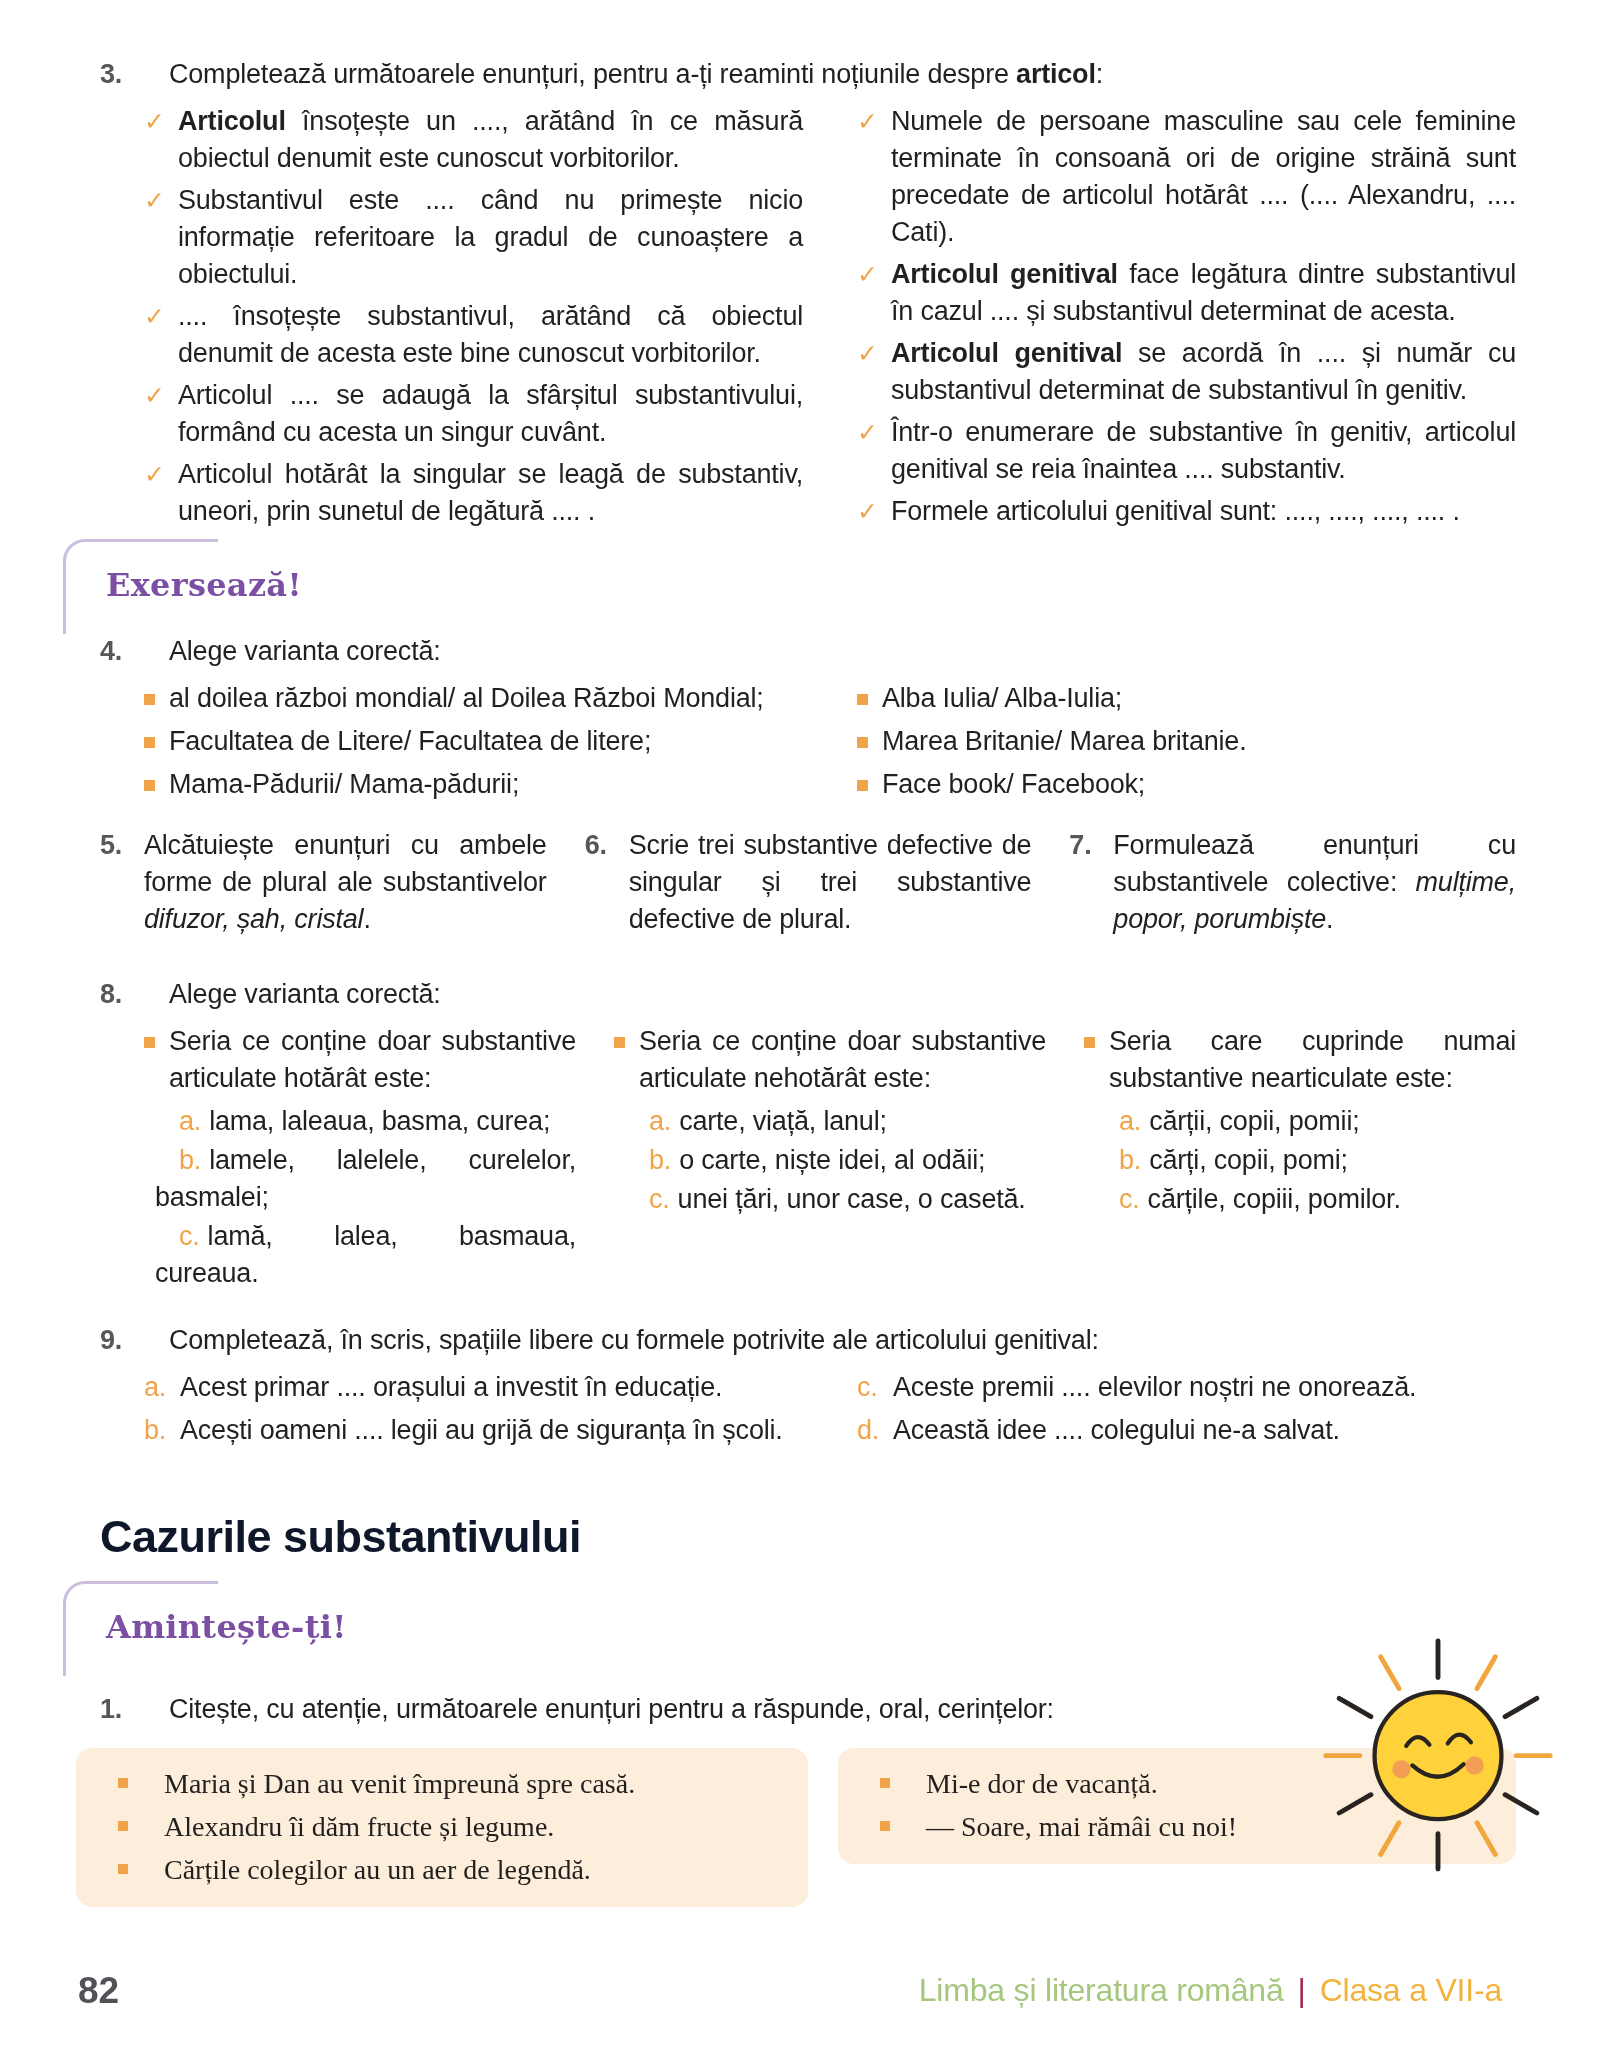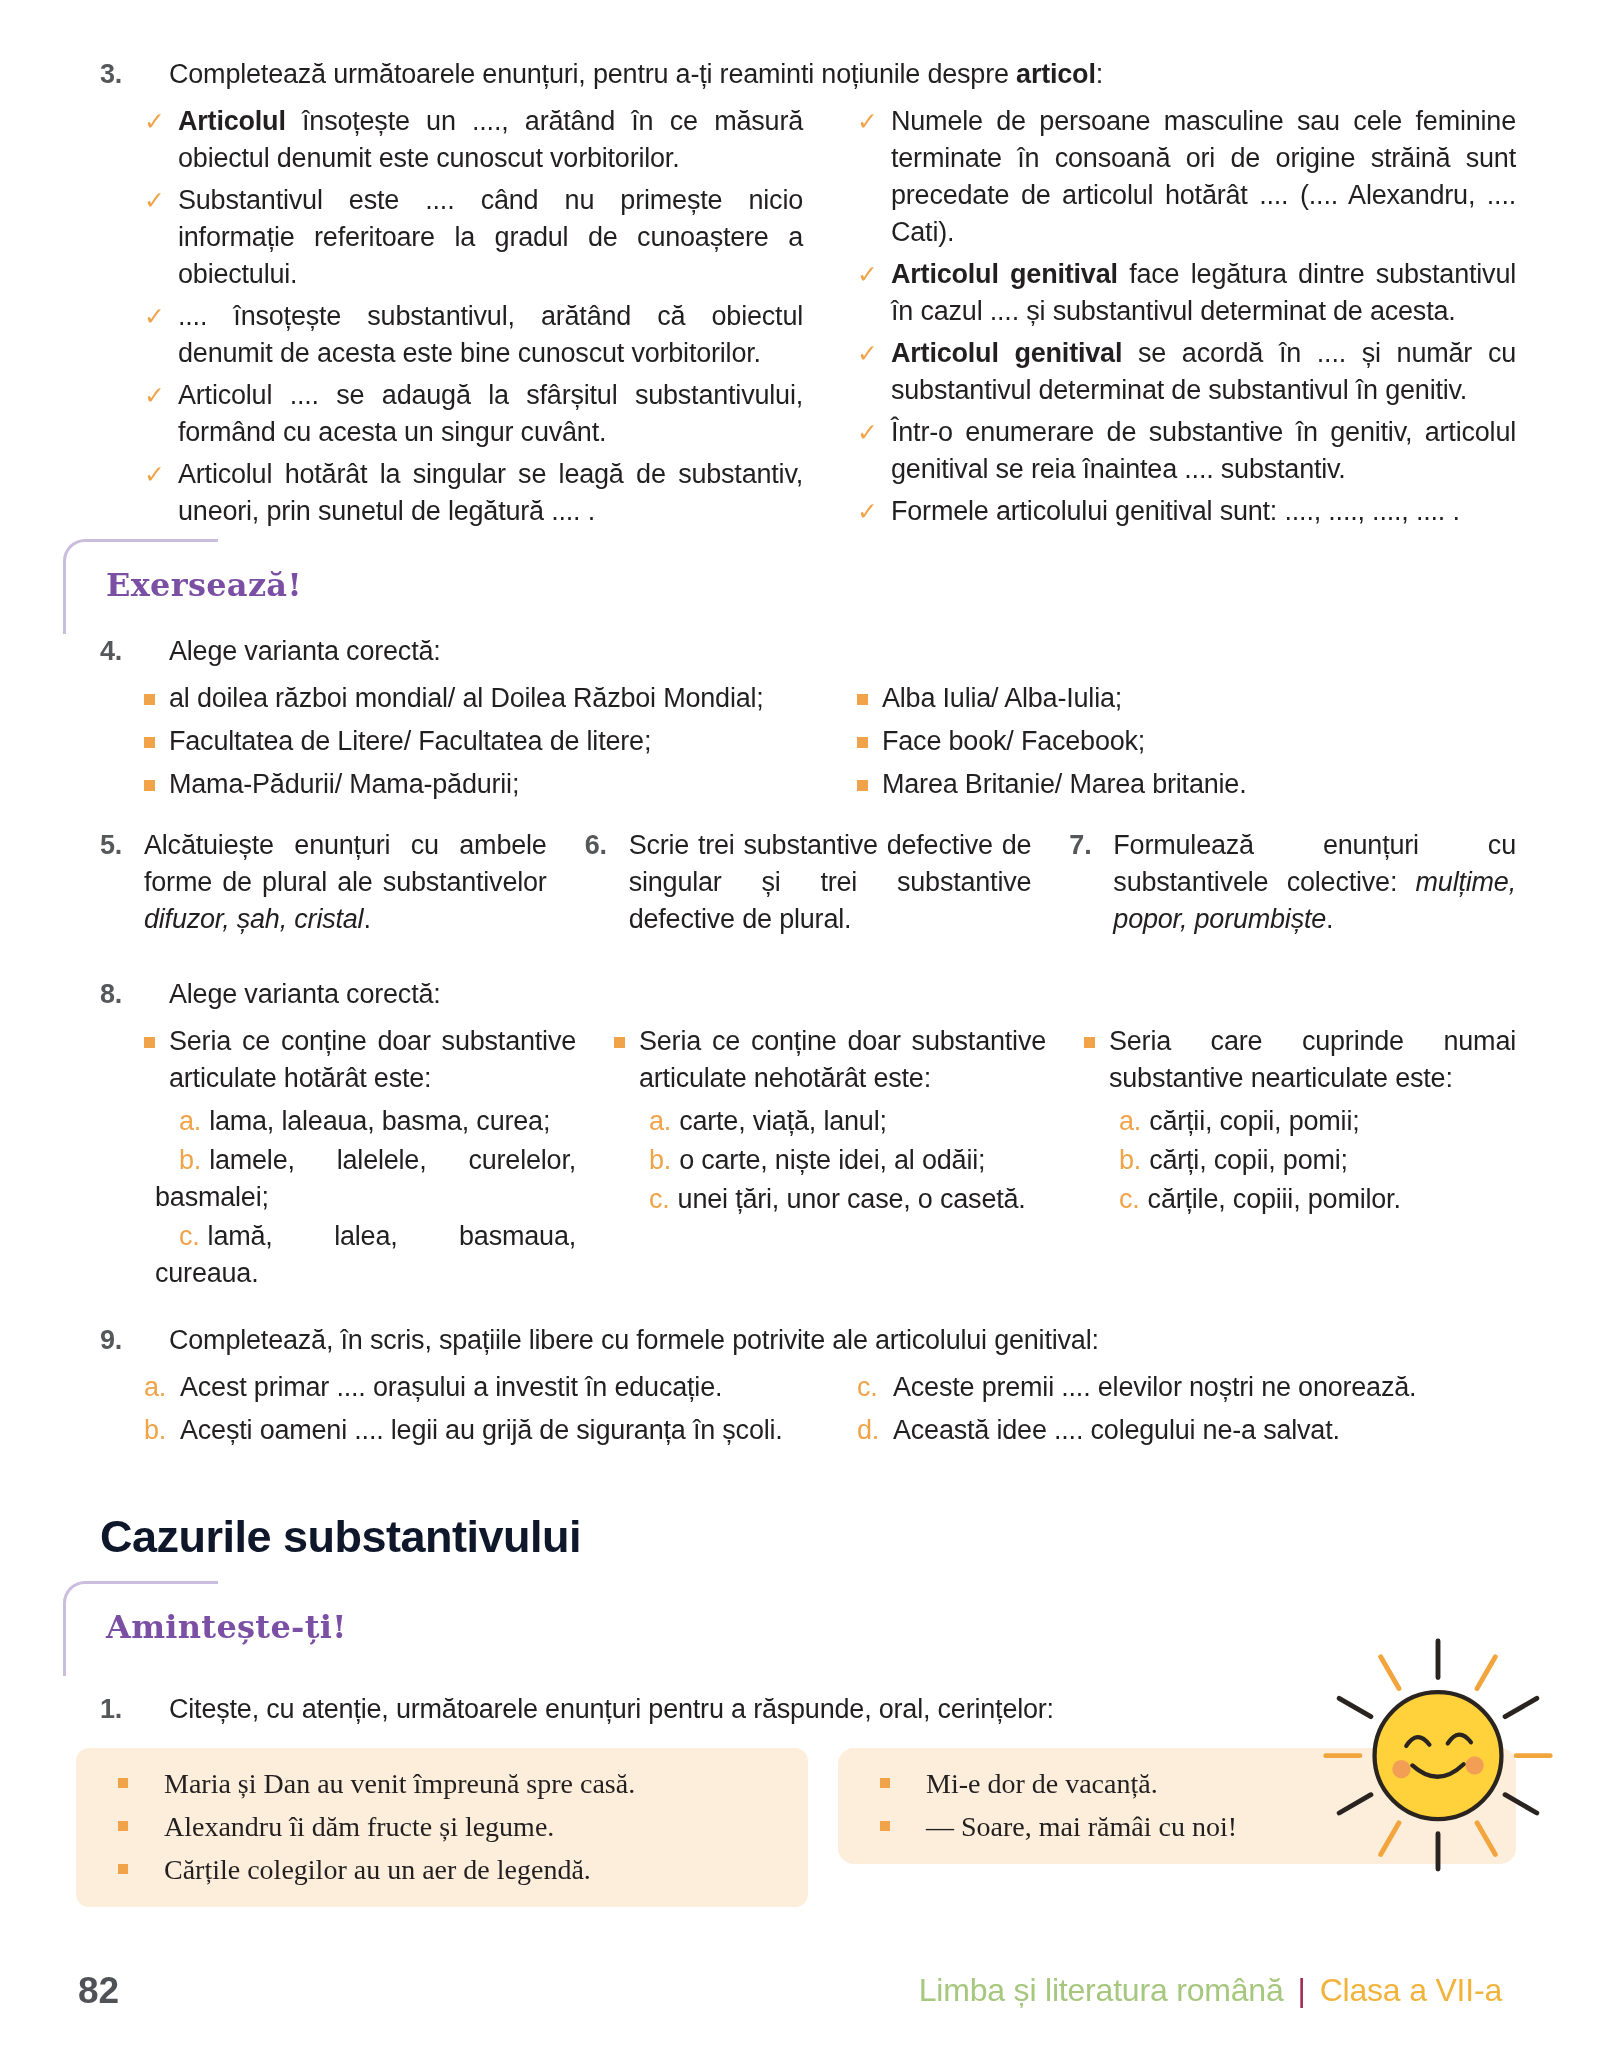--- a/index.html
+++ b/index.html
@@ -66,21 +66,21 @@
     font-weight:700; color:#0f172a; letter-spacing:-0.5px;
   }
 
   .sec-ex1 { margin-top:26px; }
   .boxes { display:flex; gap:30px; margin-top:20px; margin-left:-68px;
            align-items:flex-start; position:relative; }
   .box {
     background:#FCEEDA; border-radius:16px; padding:14px 26px 16px 42px;
     font-family:"Liberation Serif", serif; font-size:28px; letter-spacing:0;
   }
-  .box1 { flex:0 0 732px;border-radius:13px; }
+  .box1 { flex:0 0 732px; }
   .box2 { flex:1; padding-right:210px; }
   .box-item { display:flex; gap:36px; line-height:43px; }
   .sqs { flex:0 0 10px; width:10px; height:10px; margin-top:16px; background:#F0A348; }
   .box-text { flex:1; }
 
   .sun { position:absolute; right:-44px; top:-118px; width:244px; height:244px; }
 
   .footer {
     position:absolute; left:78px; right:112px; bottom:38px;
     display:flex; justify-content:space-between; align-items:center;
@@ -173,25 +173,25 @@
               <p class="bullet-text">Mama-Pădurii/ Mama-pădurii;</p>
             </div>
           </div>
           <div>
             <div class="bullet-item">
               <span class="sq"></span>
               <p class="bullet-text">Alba Iulia/ Alba-Iulia;</p>
             </div>
             <div class="bullet-item">
               <span class="sq"></span>
+              <p class="bullet-text">Marea Britanie/ Marea britanie.</p>
+            </div>
+            <div class="bullet-item">
+              <span class="sq"></span>
               <p class="bullet-text">Face book/ Facebook;</p>
-            </div>
-            <div class="bullet-item">
-              <span class="sq"></span>
-              <p class="bullet-text">Marea Britanie/ Marea britanie.</p>
             </div>
           </div>
         </div>
       </div>
     </section>
 
     <div class="threecol sec-ex567">
       <section class="exercise">
         <span class="ex-num">5.</span>
         <div class="ex-body">

